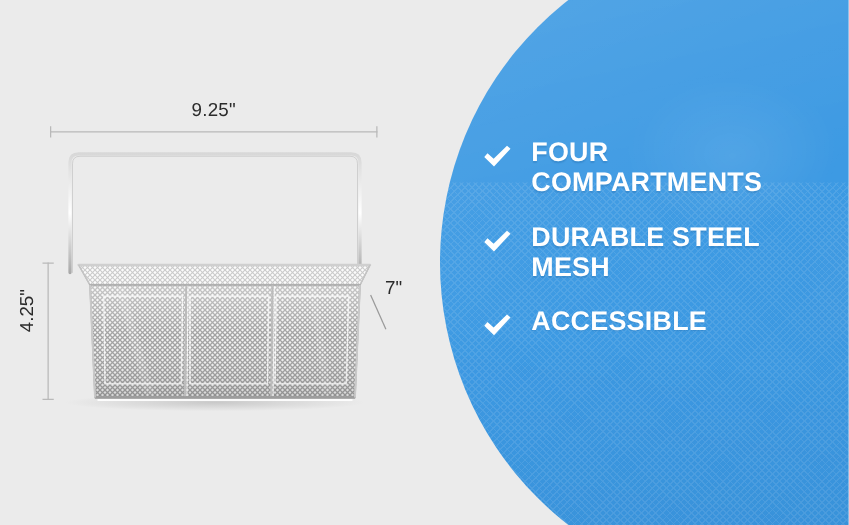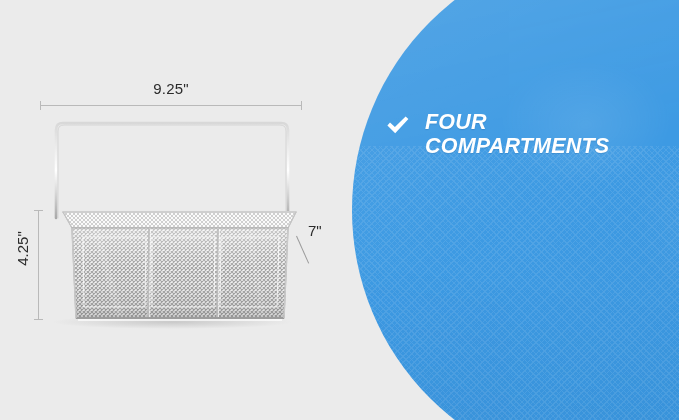--- a/index.html
+++ b/index.html
@@ -135,21 +135,20 @@
 
   #feature-list {
     position: absolute;
     left: 385px; top: 110px;
     width: 286px;
   }
   .feature-row {
     display: flex;
     align-items: flex-start;
     margin-bottom: 19px;
-    font-style: italic;
   }
   .feature-check {
     flex: 0 0 auto;
     width: 26px; height: 26px;
     margin-right: 14px;
     margin-top: 3px;
   }
   .feature-check svg { display: block; }
   .feature-text {
     font-size: 21.5px;
@@ -262,18 +261,34 @@
 
     <div class="feature-row">
       <span class="feature-check">
         <svg width="26" height="26" viewBox="0 0 26 26" xmlns="http://www.w3.org/2000/svg">
           <path d="M2.4 12.6 L5.0 9.6 L9.9 14.0 L20.6 3.6 L23.4 6.0 L10.2 20.2 Z" fill="#ffffff"></path>
         </svg>
       </span>
       <span class="feature-text">FOUR COMPARTMENTS</span>
     </div>
 
-
-
+    <div class="feature-row">
+      <span class="feature-check">
+        <svg width="26" height="26" viewBox="0 0 26 26" xmlns="http://www.w3.org/2000/svg">
+          <path d="M2.4 12.6 L5.0 9.6 L9.9 14.0 L20.6 3.6 L23.4 6.0 L10.2 20.2 Z" fill="#ffffff"></path>
+        </svg>
+      </span>
+      <span class="feature-text">DURABLE STEEL MESH</span>
+    </div>
+
+
+    <div class="feature-row">
+      <span class="feature-check">
+        <svg width="26" height="26" viewBox="0 0 26 26" xmlns="http://www.w3.org/2000/svg">
+          <path d="M2.4 12.6 L5.0 9.6 L9.9 14.0 L20.6 3.6 L23.4 6.0 L10.2 20.2 Z" fill="#ffffff"></path>
+        </svg>
+      </span>
+      <span class="feature-text">ACCESSIBLE</span>
+    </div>
 
   </div>
 
 </div>
 
 </body></html>

